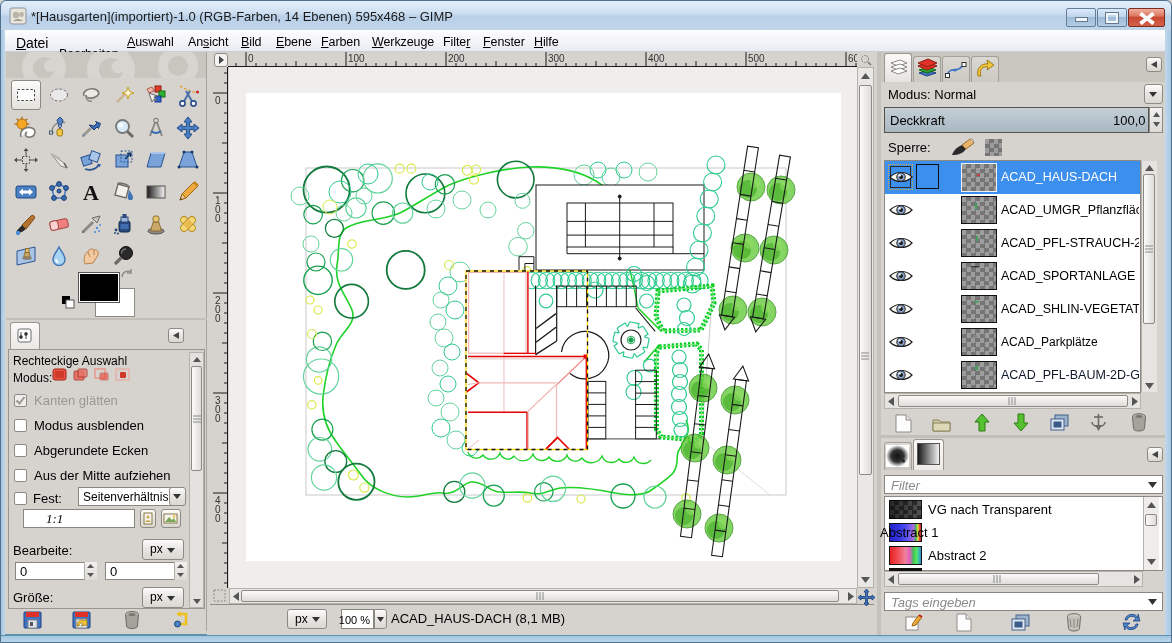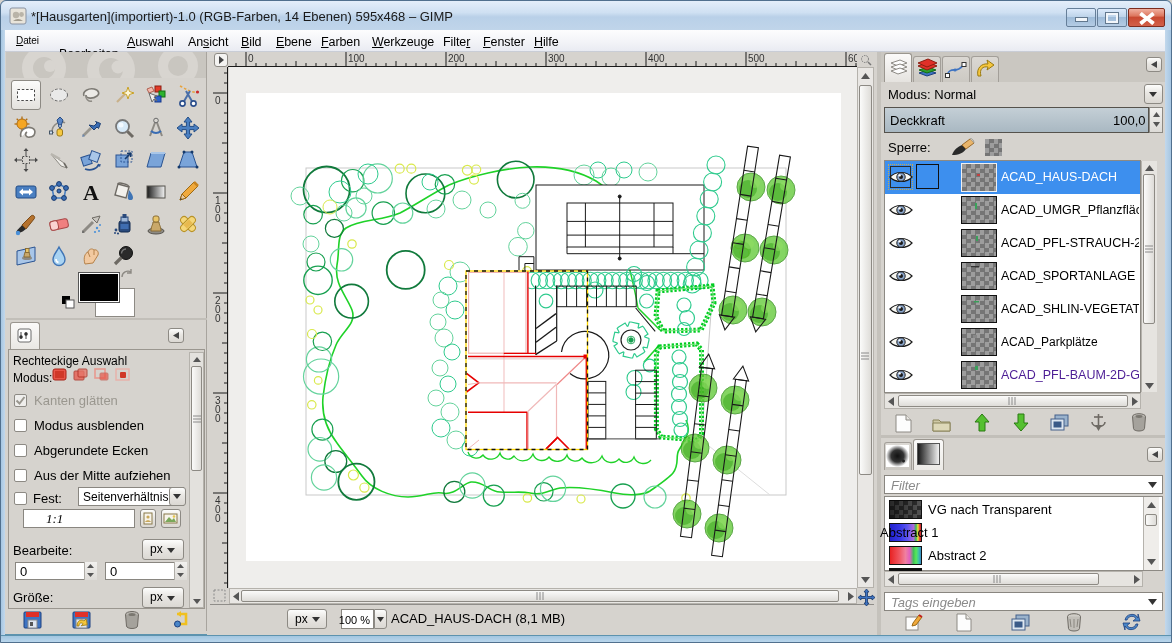--- a/index.html
+++ b/index.html
@@ -30,21 +30,21 @@
 <div class="ab" style="left:1097px;top:8px;width:30px;height:19px;background:linear-gradient(#dceafb 0%,#bed4ea 45%,#9fbcd9 50%,#b4cce4 100%);border:1px solid #667f99;border-radius:2px">
     <div class="ab" style="left:8px;top:4px;width:12px;height:10px;border:2px solid #f2f6fa;outline:1px solid #62788e;background:transparent"></div>
   </div>
 <div class="ab" style="left:1128px;top:8px;width:37px;height:19px;background:linear-gradient(#f0b0a0 0%,#dd7860 40%,#c94a32 50%,#d2604a 100%);border:1px solid #7e2c1e;border-radius:2px">
     <svg style="left:10px;top:3px" width="16" height="13">
       <path d="M2,1 L8,6 L14,1 M2,12 L8,7 L14,12 M1,2 L7,6.5 L1,11 M15,2 L9,6.5 L15,11" stroke="#fdfdfd" stroke-width="2.6" fill="none"></path>
       <path d="M2,1 L14,12 M14,1 L2,12" stroke="#fff" stroke-width="2" fill="none"></path>
     </svg>
   </div>
 <div class="ab" style="left:5px;top:30px;width:1160px;height:22px;background:linear-gradient(#fdfdfe,#f2f3f7 60%,#e9ebf2);border-bottom:1px solid #c9cdd6"></div>
-<div class="tt" style="left:16px;top:35px;font-size:10px;letter-spacing:-0.1px"><span style="text-decoration:underline">D</span>atei</div>
+<div class="tt" style="left:16px;top:35px;font-size:14px;letter-spacing:-0.1px"><span style="text-decoration:underline">D</span>atei</div>
 <div class="tt" style="left:59px;top:47px;font-size:12.5px;letter-spacing:-0.1px">Bearbeite<span style="text-decoration:underline">n</span></div>
 <div class="tt" style="left:127px;top:35px;font-size:12.5px;letter-spacing:-0.1px"><span style="text-decoration:underline">A</span>uswahl</div>
 <div class="tt" style="left:188px;top:35px;font-size:12.5px;letter-spacing:-0.1px">An<span style="text-decoration:underline">s</span>icht</div>
 <div class="tt" style="left:241px;top:35px;font-size:12.5px;letter-spacing:-0.1px"><span style="text-decoration:underline">B</span>ild</div>
 <div class="tt" style="left:276px;top:35px;font-size:12.5px;letter-spacing:-0.1px"><span style="text-decoration:underline">E</span>bene</div>
 <div class="tt" style="left:321px;top:35px;font-size:12.5px;letter-spacing:-0.1px"><span style="text-decoration:underline">F</span>arben</div>
 <div class="tt" style="left:372px;top:35px;font-size:12.5px;letter-spacing:-0.1px"><span style="text-decoration:underline">W</span>erkzeuge</div>
 <div class="tt" style="left:443px;top:35px;font-size:12.5px;letter-spacing:-0.1px">Filte<span style="text-decoration:underline">r</span></div>
 <div class="tt" style="left:483px;top:35px;font-size:12.5px;letter-spacing:-0.1px"><span style="text-decoration:underline">F</span>enster</div>
 <div class="tt" style="left:534px;top:35px;font-size:12.5px;letter-spacing:-0.1px"><span style="text-decoration:underline">H</span>ilfe</div>
@@ -1035,21 +1035,21 @@
   </svg>
 <div class="ab" style="left:961px;top:328px;width:36px;height:28px;border:1.5px solid #111;background:repeating-conic-gradient(#757575 0% 25%, #9d9d9d 0% 50%);background-size:9px 9px;"></div>
 <div class="tt" style="left:1001px;top:335px;color:#000;font-size:12px;width:138px;overflow:hidden">ACAD_Parkplätze</div>
 <svg style="left:889px;top:367px" width="24" height="16">
     <path d="M1,8 C6.5,2 17.5,2 23,8 C17.5,14 6.5,14 1,8 Z" fill="#f7f7f2" stroke="#1a1a1a" stroke-width="1.2"></path>
     <circle cx="12" cy="8" r="4.2" fill="#8aa6cc" stroke="#222"></circle>
     <circle cx="12" cy="8" r="2" fill="#1a1a1a"></circle>
     <circle cx="10.6" cy="6.4" r="1.2" fill="#fff"></circle>
   </svg>
 <div class="ab" style="left:961px;top:361px;width:36px;height:28px;border:1.5px solid #111;background:repeating-conic-gradient(#757575 0% 25%, #9d9d9d 0% 50%);background-size:9px 9px;"></div>
-<div class="tt" style="left:1001px;top:368px;color:#4c1d95;font-size:12.5px;width:138px;overflow:hidden">ACAD_PFL-BAUM-2D-G</div>
+<div class="tt" style="left:1001px;top:368px;color:#0f172a;font-size:12.5px;width:138px;overflow:hidden">ACAD_PFL-BAUM-2D-G</div>
 <svg style="left:961px;top:163px;z-index:3" width="36" height="231">
     <rect x="16" y="11" width="3" height="2" fill="#c04040"></rect>
     <rect x="14" y="40" width="2" height="6" fill="#3aa05a"></rect>
     <rect x="15" y="73" width="2" height="5" fill="#3aa05a"></rect>
     <rect x="10" y="103" width="8" height="1.5" fill="#333"></rect>
     <rect x="13" y="138" width="5" height="1.5" fill="#3aa05a"></rect>
     <rect x="12" y="172" width="4" height="3" fill="#888"></rect>
     <rect x="14" y="203" width="3" height="4" fill="#3aa05a"></rect>
   </svg>
 <div class="ab" style="left:1141px;top:161px;width:16px;height:231px;background:#e6e4e0;border-left:1px solid #b5b2ac"></div>

